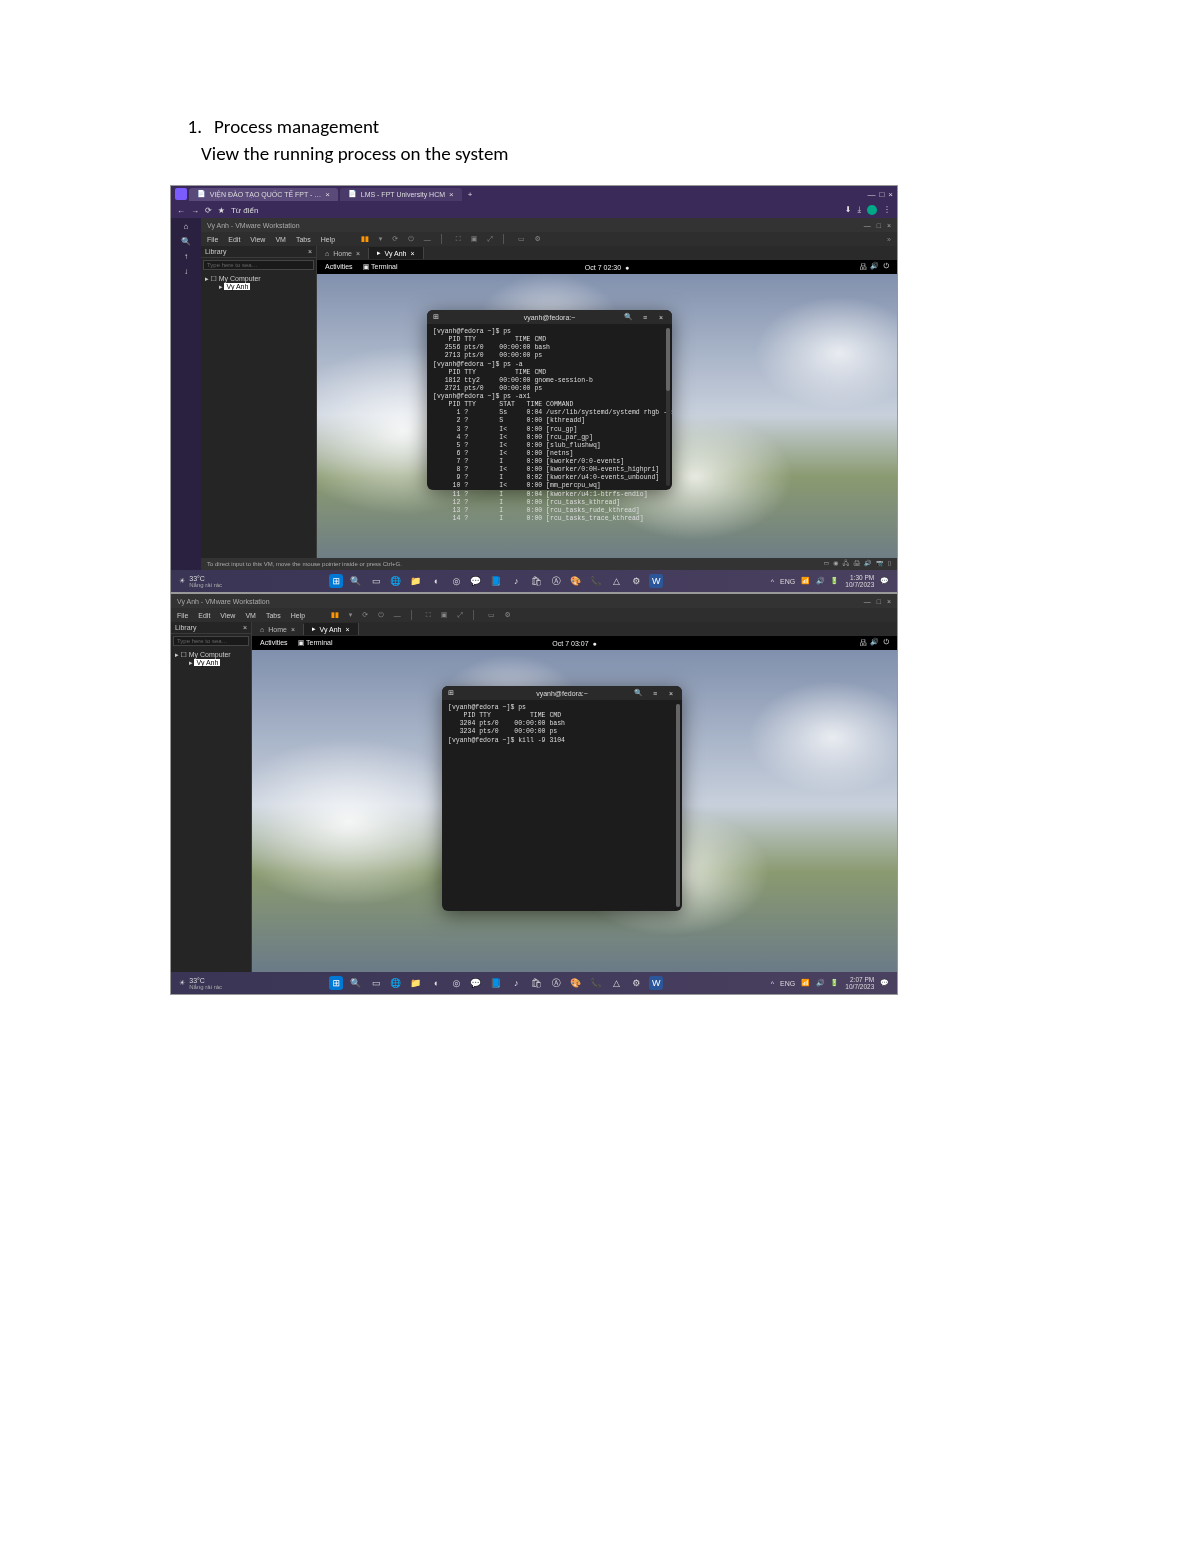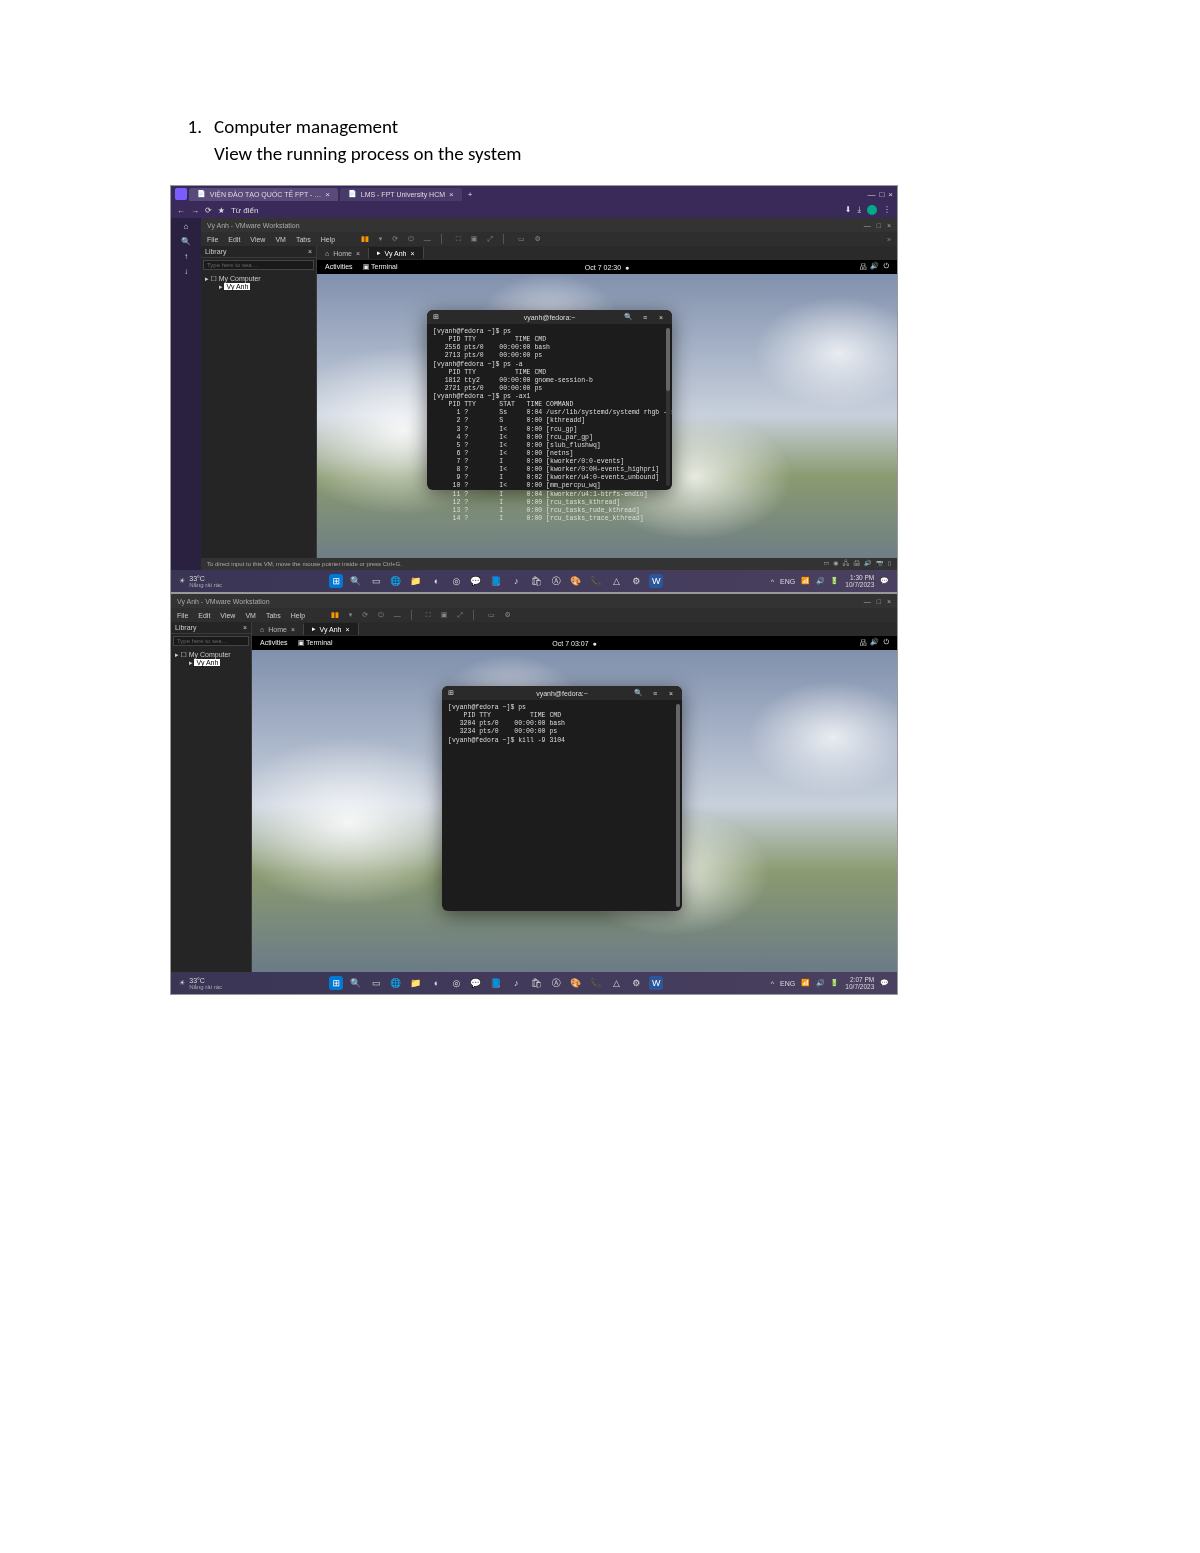--- a/index.html
+++ b/index.html
@@ -15,21 +15,21 @@
   .heading-row {
     display: flex;
     font-size: 19px;
     color: #000;
     margin-bottom: 4px;
   }
   .heading-num { width: 32px; text-align: right; margin-right: 12px; }
   .subtext {
     font-size: 19px;
     color: #000;
-    margin-left: 44px;
+    margin-left: 31px;
     margin-bottom: 20px;
   }
   .section-caption {
     font-size: 19px;
     margin: 30px 0 14px 0;
   }
 
   
   .shot {
     width: 726px;
@@ -235,21 +235,21 @@
   .taskbar .sysright { display:flex; gap:6px; align-items:center; }
   .taskbar .clock { text-align:right; line-height:1.1; font-size:6.5px; }
 </style>
 </head>
 <body>
 
 <div class="page">
 
   <div class="heading-row">
     <div class="heading-num">1.</div>
-    <div>Computer management</div>
+    <div>Process management</div>
   </div>
   <div class="subtext">View the running process on the system</div>
 
   <div class="shot shot1">
 
     <div class="browser-tabs">
       <span style="width:12px;height:12px;background:#7b5cff;border-radius:2px;"></span>
       <div class="btab active">
         <span>📄</span>
         <span>VIỆN ĐÀO TẠO QUỐC TẾ FPT - …</span>

